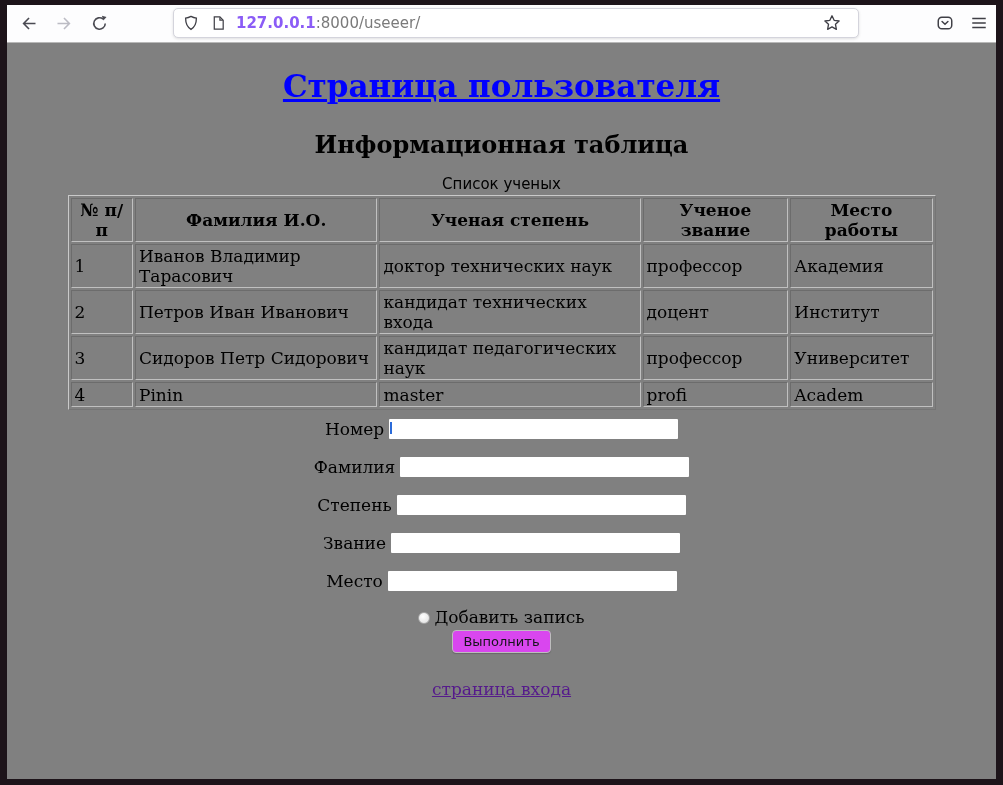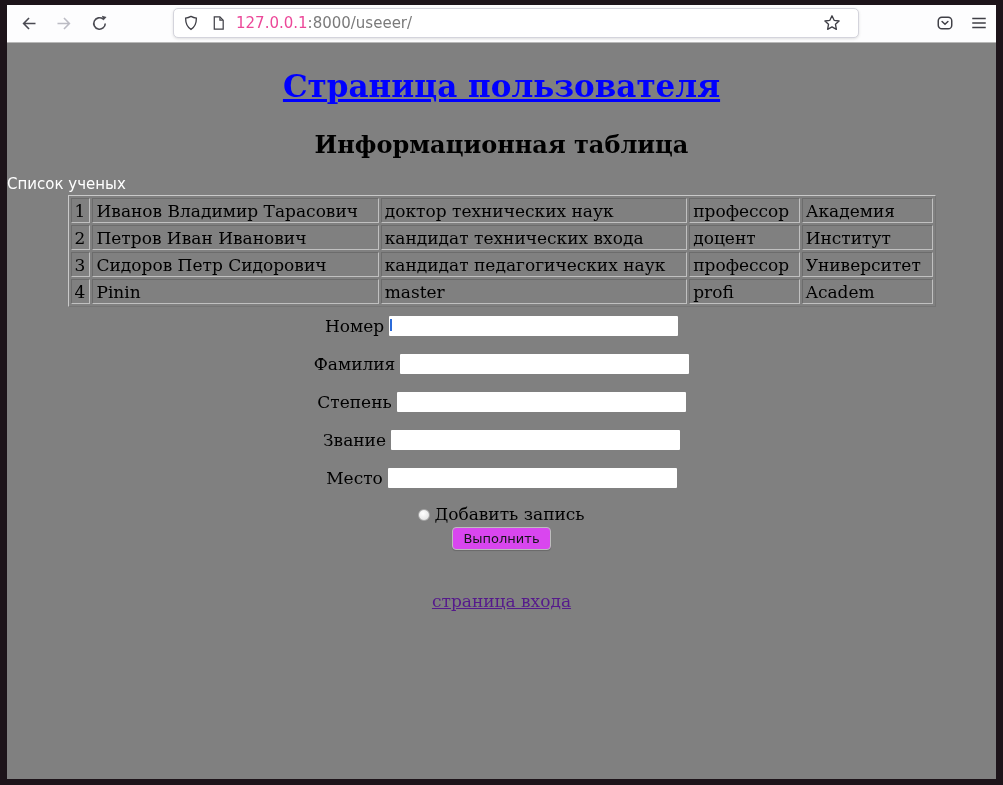--- a/index.html
+++ b/index.html
@@ -29,21 +29,21 @@
   .urlbar{
     position:absolute;left:166px;top:3px;width:686px;height:30px;
     background:#ffffff;border:1px solid #d4d4dc;border-radius:5px;
     box-shadow:0 1px 3px rgba(0,0,0,.12);
     display:flex;align-items:center;
     box-sizing:border-box;
     padding:0 8px;
   }
   .urlbar .ub-icon{width:18px;height:18px;margin-right:9px;flex:0 0 auto;display:flex;align-items:center;justify-content:center;}
   .url-text{flex:1 1 auto;font-size:15px;white-space:nowrap;overflow:hidden;}
-  .url-domain{color:#ec4899;font-weight:normal;}
+  .url-domain{color:#8b5cf6;font-weight:bold;}
   .url-path{color:#7a7a7a;}
   .star-btn{flex:0 0 auto;margin-left:8px;}
   .pocket-btn{right:40px;}
   .menu-btn{right:6px;}
   
   .viewport{
     flex:1 1 auto;
     background:var(--page-bg,#808080);
     overflow:hidden;
     font-family:"DejaVu Serif",serif;
@@ -52,22 +52,23 @@
   h1.ptitle{
     margin:25px 0 0;text-align:center;
     color:var(--title-color,#0000ff);
     font-size:31px;font-weight:bold;font-family:"DejaVu Serif",serif;text-decoration:underline;
   }
   h2.psubtitle{
     margin:26px 0 16px;text-align:center;
     color:#000000;font-size:24px;font-weight:bold;font-family:"DejaVu Serif",serif;
   }
   .tcaption{
+    text-align:center;
     font-family:"DejaVu Sans",sans-serif;
-    font-size:15px;color:#ffffff;
+    font-size:15px;color:#000000;
     margin:13px 0 2px;
   }
   table.sci{
     margin:0 auto;
     border-collapse:separate;border-spacing:2px;
     border:1px outset #c9c9c9;
     width:868px;
     font-size:17px;
   }
   table.sci th,table.sci td{
@@ -110,21 +111,21 @@
     display:block;margin:3px auto 0;
     font:13px "DejaVu Sans",sans-serif;
     color:#15141a;
     background:#d946ef;
     border:1px solid #bdbdbd;
     border-radius:4px;
     padding:3px 10px;
     box-shadow:0 1px 1px rgba(0,0,0,.18);
     cursor:pointer;
   }
-  .login-link-wrap{text-align:center;margin-top:41px;}
+  .login-link-wrap{text-align:center;margin-top:26px;}
   a.login-link{
     color:var(--link-color,#551a8b);
     font-size:17px;font-family:"DejaVu Serif",serif;
     text-decoration:underline;
   }
 </style>
 </head>
 <body>
 
 <div class="window">
@@ -182,20 +183,27 @@
 
   <div class="viewport">
 
     <h1 class="ptitle">Страница пользователя</h1>
     <h2 class="psubtitle">Информационная таблица</h2>
 
     <div class="tcaption">Список ученых</div>
 
     <table class="sci">
       <tbody>
+          <tr>
+        <th class="col-num">№ п/п</th>
+        <th class="col-name">Фамилия И.О.</th>
+        <th class="col-degree">Ученая степень</th>
+        <th class="col-rank">Ученое звание</th>
+        <th class="col-work">Место работы</th>
+      </tr>
       <tr>
         <td>1</td>
         <td>Иванов Владимир Тарасович</td>
         <td>доктор технических наук</td>
         <td>профессор</td>
         <td>Академия</td>
       </tr>
       <tr>
         <td>2</td>
         <td>Петров Иван Иванович</td>

